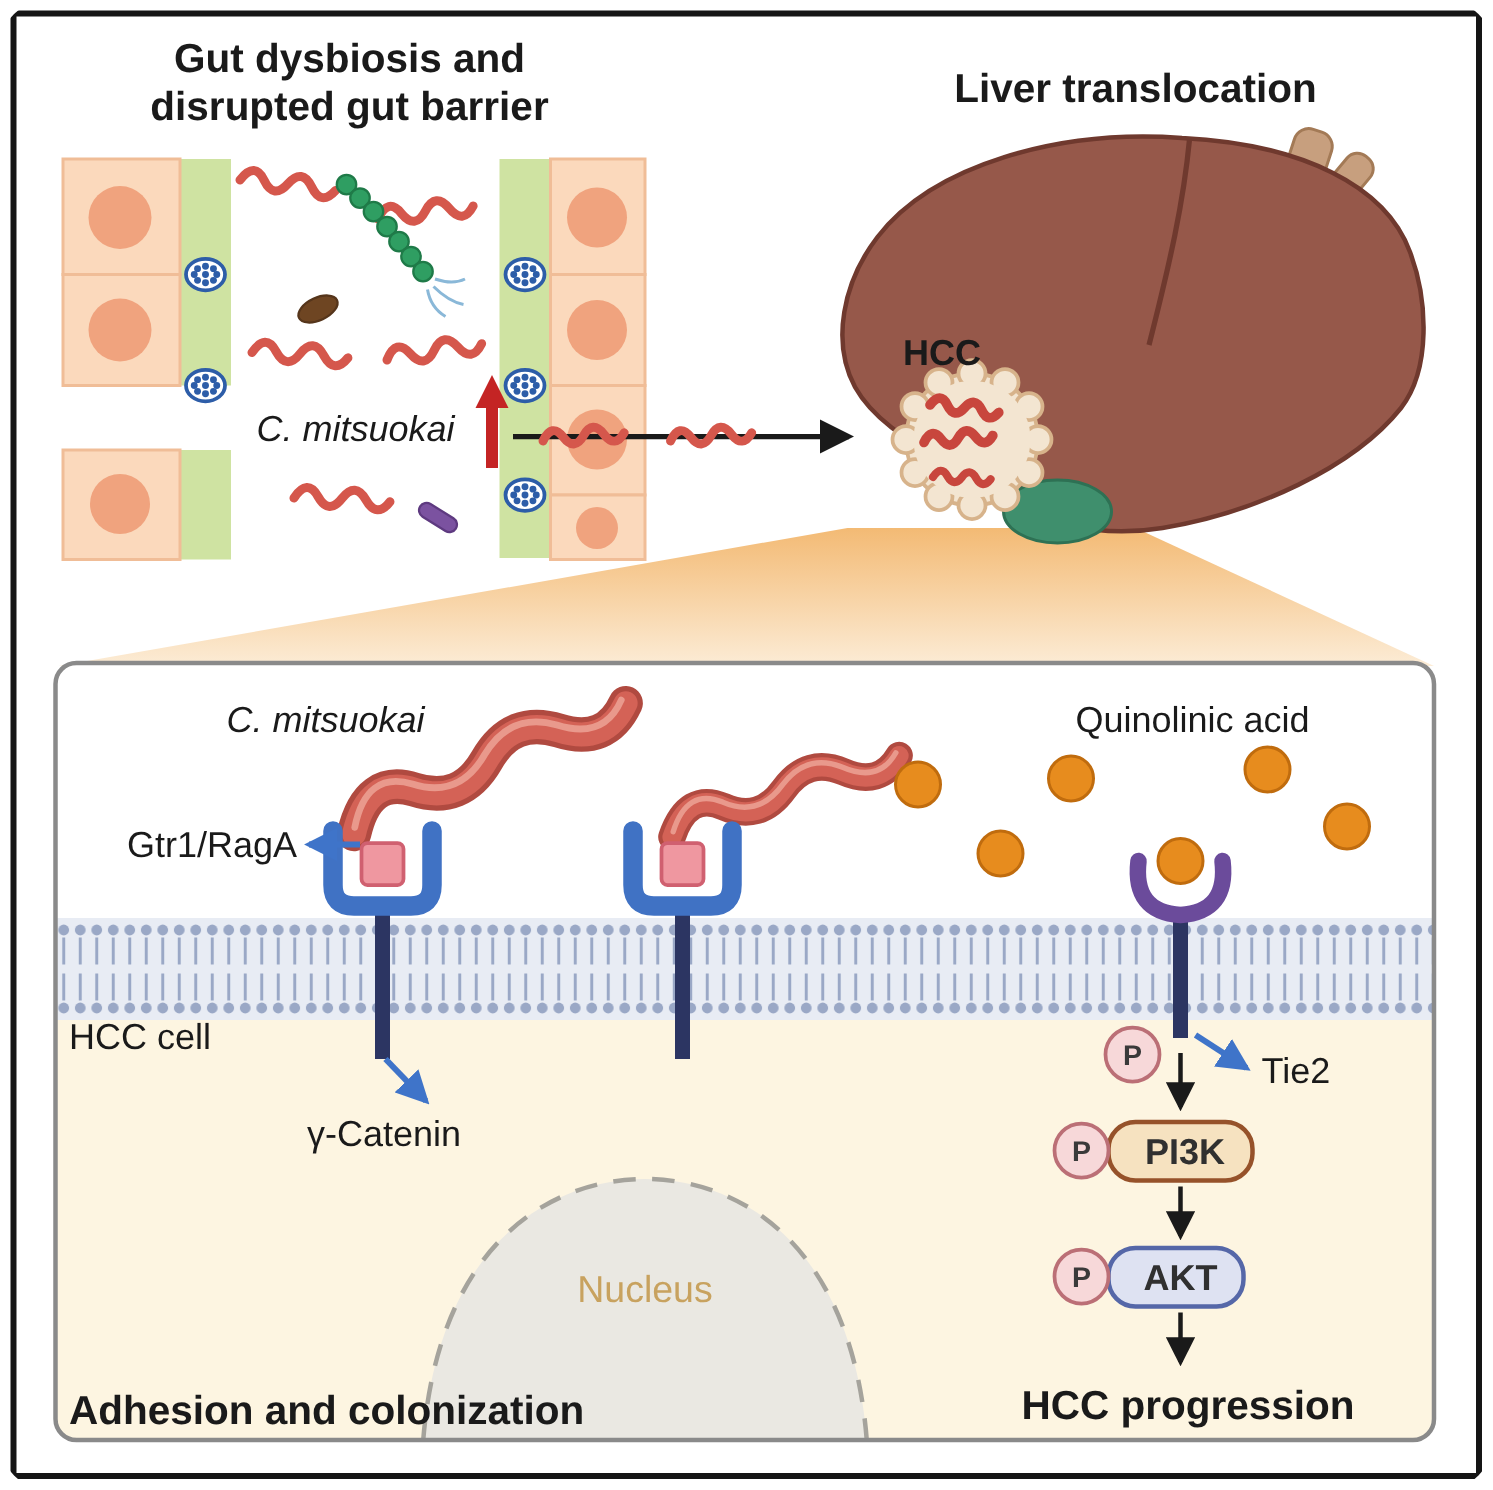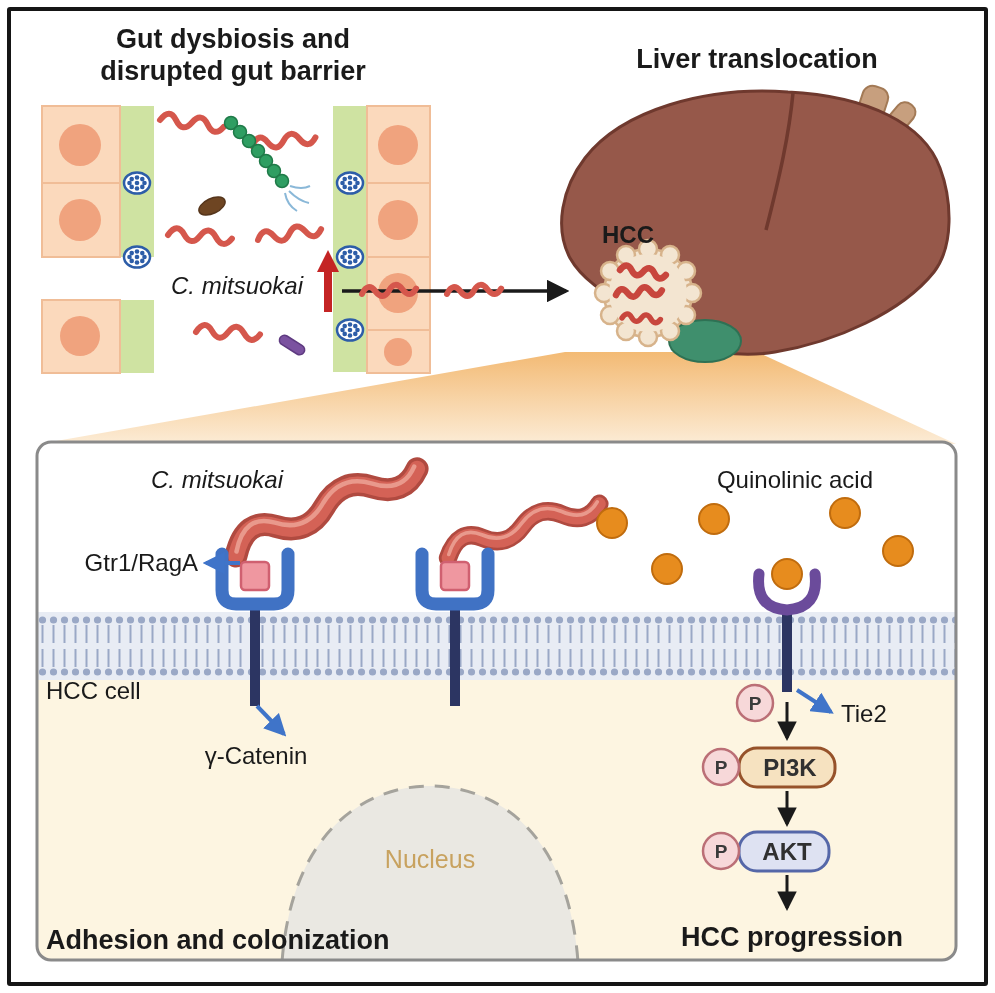--- a/index.html
+++ b/index.html
@@ -1,17 +1,17 @@
 <!DOCTYPE html>
 <html><head>
 <meta charset="utf-8">
 <style>
   html,body{margin:0;padding:0;background:#fff;}
   .stage{position:relative;width:995px;height:993px;background:#ffffff;overflow:hidden;
-         font-family:"Liberation Sans",sans-serif;}
+         font-family:"Liberation Sans",sans-serif;border-radius:32px;}
   svg{display:block;}
   text{font-family:"Liberation Sans",sans-serif;fill:#1a1a1a;}
   .t-title{font-size:27px;font-weight:700;}
   .t-caption{font-size:27px;font-weight:700;}
   .t-label{font-size:24px;font-weight:400;}
   .t-italic{font-size:24px;font-style:italic;font-weight:400;}
   .t-hcc{font-size:24px;font-weight:700;}
   .t-p{font-size:19px;font-weight:700;fill:#3a3a3a;}
   .t-box{font-size:24px;font-weight:600;fill:#303030;}
   .t-nucleus{font-size:25px;font-weight:400;fill:#c8a25f;}

